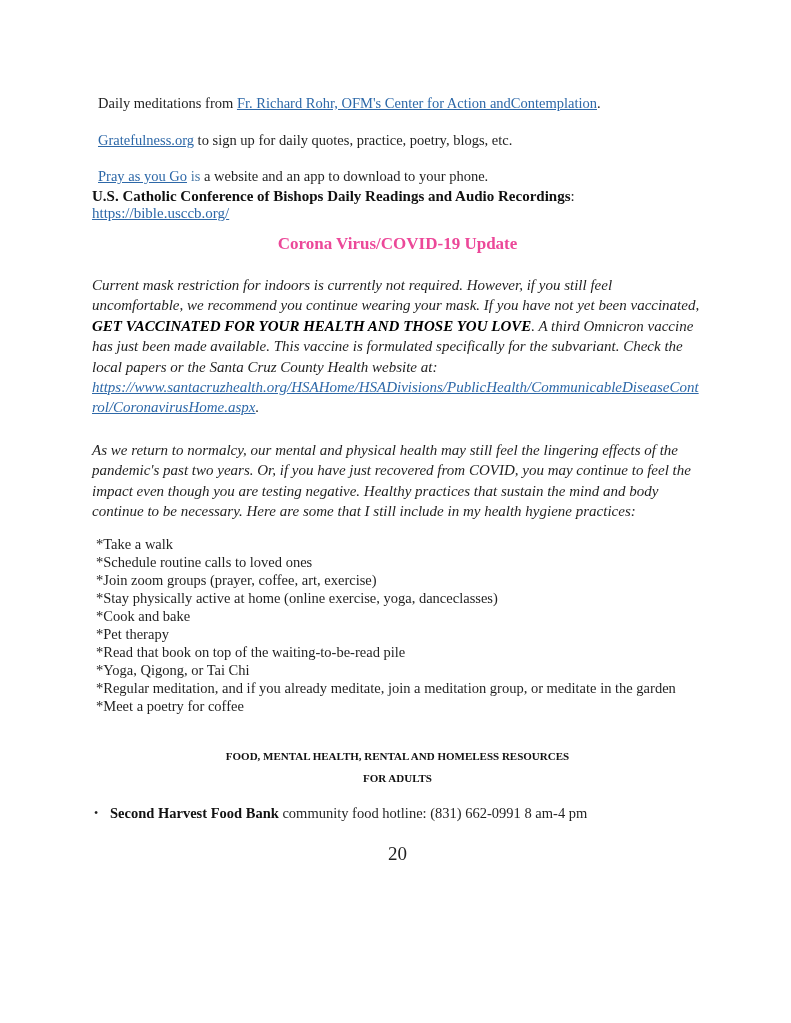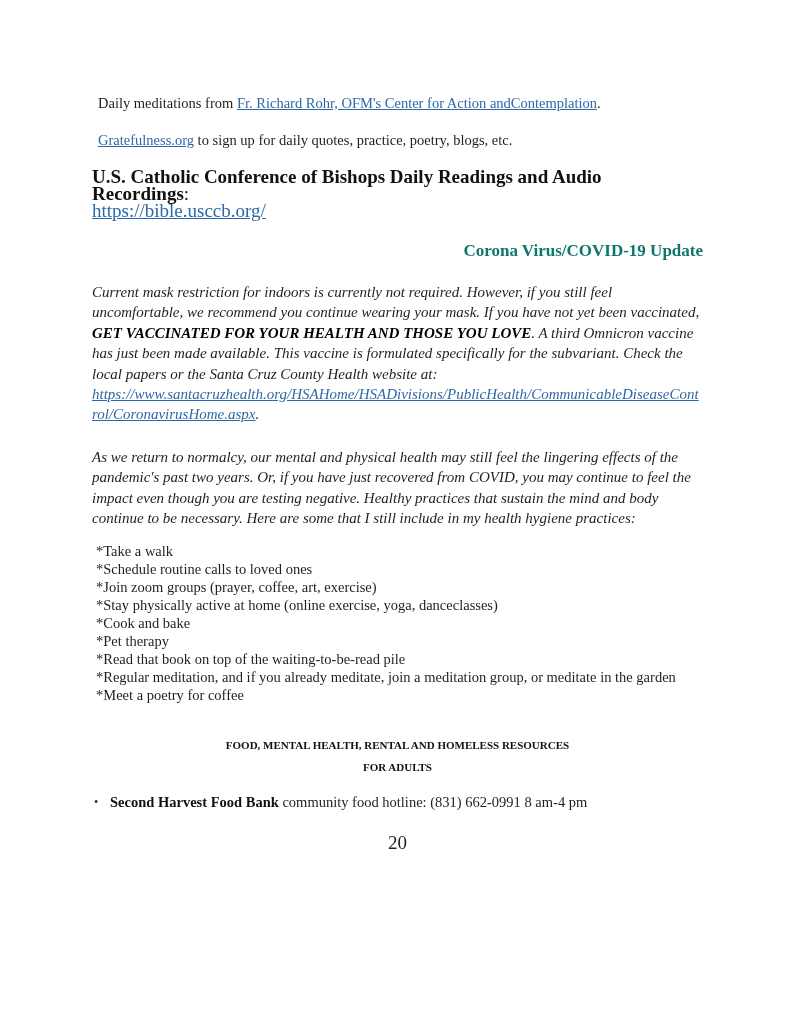--- a/index.html
+++ b/index.html
@@ -19,27 +19,27 @@
   .body-text { font-size: 14.5px; line-height: 16px; }
   .intro-line { padding-left: 6px; }
   .intro-line + .intro-line { margin-top: 21px; }
   .intro-line.third { margin-top: 20px; }
   .lnk {
     color: #2d68a8;
     text-decoration: underline;
     cursor: pointer;
   }
   .is-word { color: #4a7aa8; }
-  .bishops { margin-top: 20px; font-size: 19px; line-height: 17px; }
+  .bishops { margin-top: 4px; font-size: 15px; line-height: 17px; }
   .bishops-bold { font-weight: bold; color: #111111; }
   .covid-heading {
-    margin-top: 22px;
-    text-align: right;
+    margin-top: 12px;
+    text-align: center;
     font-weight: bold;
-    color: #0f766e;
+    color: #ec4899;
     font-size: 17px;
     line-height: 19px;
   }
   .italic-para {
     margin-top: 22px;
     font-style: italic;
     font-size: 15px;
     line-height: 20.4px;
   }
   .bold-run { font-weight: bold; color: #000000; }
@@ -80,40 +80,42 @@
 </head>
 <body>
 
 <div class="page">
   <div class="content">
 
     <p class="body-text intro-line"><span>Daily meditations from </span><a class="lnk">Fr. Richard Rohr, OFM's Center for Action andContemplation</a><span>.</span></p>
 
     <p class="body-text intro-line"><a class="lnk">Gratefulness.org</a><span> to sign up for daily quotes, practice, poetry, blogs, etc.</span></p>
 
+    <p class="body-text intro-line third"><a class="lnk">Pray as you Go</a><span class="is-word"> is</span><span> a website and an app to download to your phone.</span></p>
 
     <div class="bishops">
       <div><span class="bishops-bold">U.S. Catholic Conference of Bishops Daily Readings and Audio Recordings</span><span>:</span></div>
       <div><a class="lnk">https://bible.usccb.org/</a></div>
     </div>
 
     <h1 class="covid-heading">Corona Virus/COVID-19 Update</h1>
 
     <p class="italic-para"><span>Current mask restriction for indoors is currently not required. However, if you still feel uncomfortable, we recommend you continue wearing your mask. If you have not yet been vaccinated, </span><span class="bold-run">GET VACCINATED FOR YOUR HEALTH AND THOSE YOU LOVE</span><span>. A third Omnicron vaccine has just been made available. This vaccine is formulated specifically for the subvariant. Check the local papers or the Santa Cruz County Health website at:</span><br><a class="lnk url-break">https://www.santacruzhealth.org/HSAHome/HSADivisions/PublicHealth/CommunicableDiseaseControl/CoronavirusHome.aspx</a><span>.</span></p>
 
     <p class="italic-para">As we return to normalcy, our mental and physical health may still feel the lingering effects of the pandemic's past two years. Or, if you have just recovered from COVID, you may continue to feel the impact even though you are testing negative. Healthy practices that sustain the mind and body continue to be necessary. Here are some that I still include in my health hygiene practices:</p>
 
     <div class="practices">
         <div>*Take a walk</div>
         <div>*Schedule routine calls to loved ones</div>
         <div>*Join zoom groups (prayer, coffee, art, exercise)</div>
         <div>*Stay physically active at home (online exercise, yoga, danceclasses)</div>
         <div>*Cook and bake</div>
         <div>*Pet therapy</div>
         <div>*Read that book on top of the waiting-to-be-read pile</div>
+        <div>*Yoga, Qigong, or Tai Chi</div>
         <div>*Regular meditation, and if you already meditate, join a meditation group, or meditate in the garden</div>
         <div>*Meet a poetry for coffee</div>
       </div>
 
     <h2 class="resources-heading">
       <span style="display:block">FOOD, MENTAL HEALTH, RENTAL AND HOMELESS RESOURCES</span>
       <span style="display:block">FOR ADULTS</span>
     </h2>
 
     <div class="resource-item">

